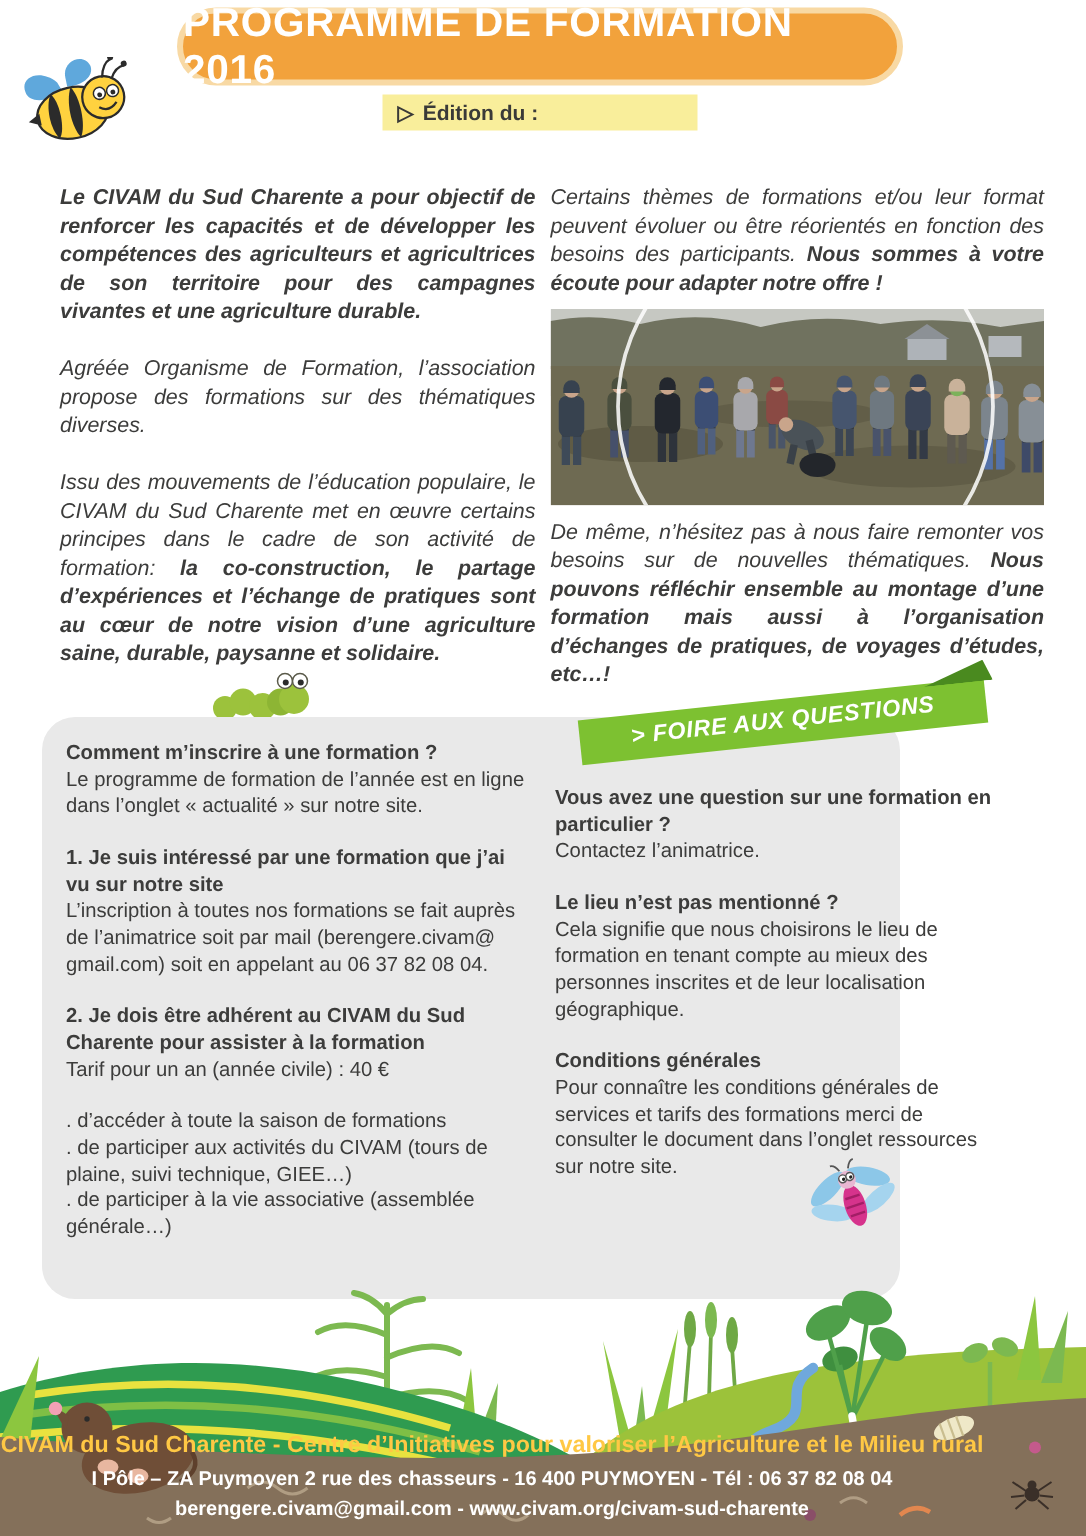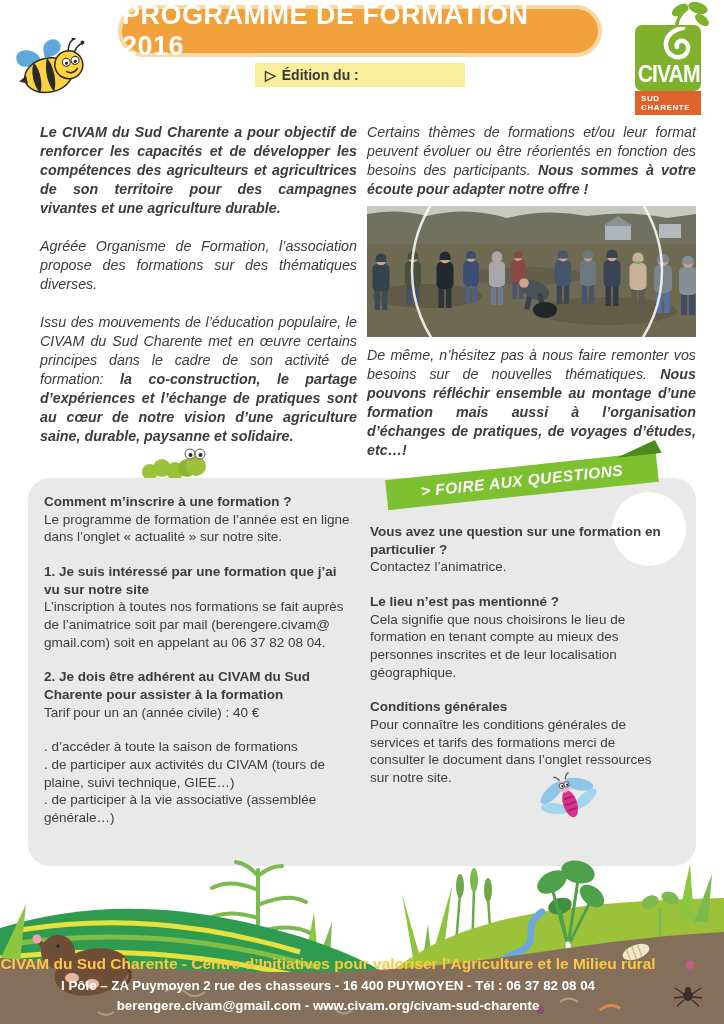--- a/index.html
+++ b/index.html
@@ -31,21 +31,21 @@
   .col { position:absolute; top:123px; color:#3C3C3B; font-size:14.3px;
     line-height:1.33; text-align:justify;font-style:italic; }
   .col-left  { left:40px;  width:317px; }
   .col-right { left:367px; width:329px; }
   .para { margin-bottom:19px; }
   .bold { font-weight:bold; }
   .photo { width:329px; height:131px; margin:7px 0 9px 0; overflow:hidden; }
 
   
   .caterpillar { position:absolute; left:138px; top:444px; }
-  .faq-box { position:absolute; left:28px; top:478px; width:668px; height:388px;
+  .faq-box { position:absolute; left:28px; top:478px; width:572px; height:388px;
     background:#E9E9E9; border-radius:22px; }
   .faq-circle { position:absolute; left:584px; top:14px; width:74px; height:74px;
     border-radius:50%; background:#fff; }
   .ribbon { position:absolute; left:386px; top:466px; width:272px; height:30px;
     background:#7DC131; transform:rotate(-6deg); display:flex; align-items:center;
     justify-content:center; color:#fff; font-weight:bold; font-style:italic;
     font-size:15.5px; letter-spacing:.5px; }
   .ribbon::after { content:""; position:absolute; right:-6px; top:-12px;
     width:46px; height:14px; background:#4A8A1F;
     clip-path:polygon(0 100%, 100% 100%, 88% 0); }
@@ -95,42 +95,20 @@
 
   <div class="banner">
     <h1>PROGRAMME DE FORMATION 2016</h1>
   </div>
 
   <div class="edition">
     <span>▷</span>
     <span>Édition du :</span>
   </div>
 
-  <div class="logo">
-    <div class="logo-leaves">
-      <svg width="56" height="26" viewBox="0 0 56 26">
-        <path d="M18 26 Q20 12 30 6" stroke="#7EB22B" stroke-width="3.5" fill="none"></path>
-        <ellipse cx="22" cy="8" rx="9" ry="5" fill="#7EB22B" transform="rotate(-32 22 8)"></ellipse>
-        <ellipse cx="40" cy="6" rx="10" ry="5.5" fill="#7EB22B" transform="rotate(18 40 6)"></ellipse>
-        <ellipse cx="44" cy="18" rx="8" ry="4.5" fill="#7EB22B" transform="rotate(38 44 18)"></ellipse>
-      </svg>
-    </div>
-    <div class="logo-box">
-      <div class="logo-spiral">
-        <svg width="36" height="36" viewBox="0 0 36 36">
-          <path d="M24 1 C12 3 6 11 7 19 C8 27 15 31 21 30 C27 29 30 24 29 19 C28 15 24 13 21 14 C18 15 17 18 18 20" stroke="#fff" stroke-width="4.5" fill="none" stroke-linecap="round"></path>
-        </svg>
-      </div>
-      <div class="logo-name">CIVAM</div>
-    </div>
-    <div class="logo-strip">
-      <div>SUD</div>
-      <div>CHARENTE</div>
-    </div>
-  </div>
 
   <div class="col col-left">
     <p class="para bold">Le CIVAM du Sud Charente a pour objectif de renforcer les capacités et de développer les compétences des agriculteurs et agricultrices de son territoire pour des campagnes vivantes et une agriculture durable.</p>
     <p class="para">Agréée Organisme de Formation, l’association propose des formations sur des thématiques diverses.</p>
     <p class="para"><span>Issu des mouvements de l’éducation populaire, le  CIVAM du Sud Charente met en œuvre certains principes dans le cadre de son activité de formation: </span><b>la co-construction, le partage d’expériences et l’échange de pratiques sont au cœur de notre vision d’une agriculture saine, durable, paysanne et solidaire.</b></p>
   </div>
 
   <div class="col col-right">
     <p><span>Certains thèmes de formations et/ou leur format peuvent évoluer ou être réorientés en fonction des besoins des participants. </span><b>Nous sommes à votre écoute pour adapter notre offre !</b></p>
 

